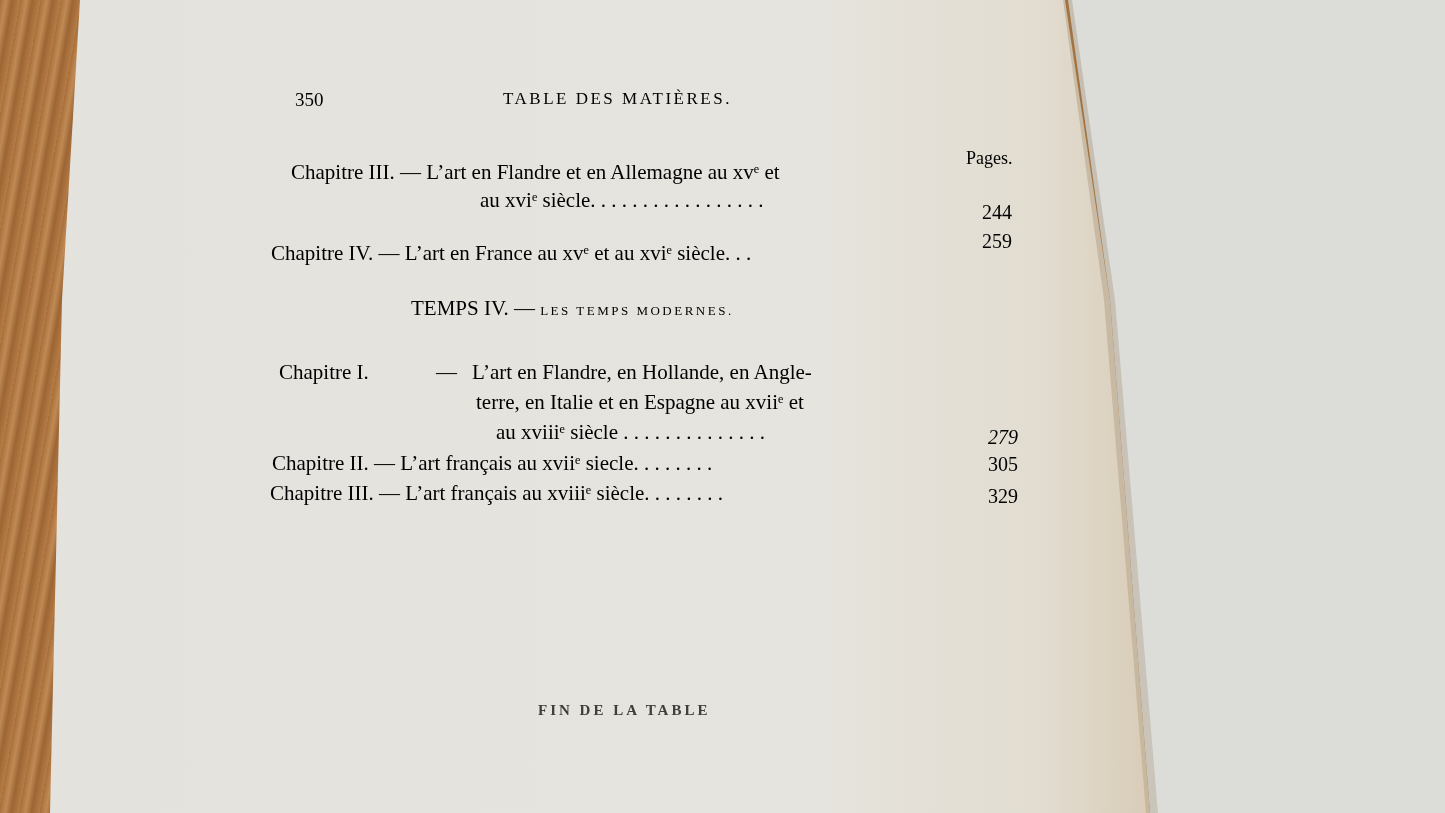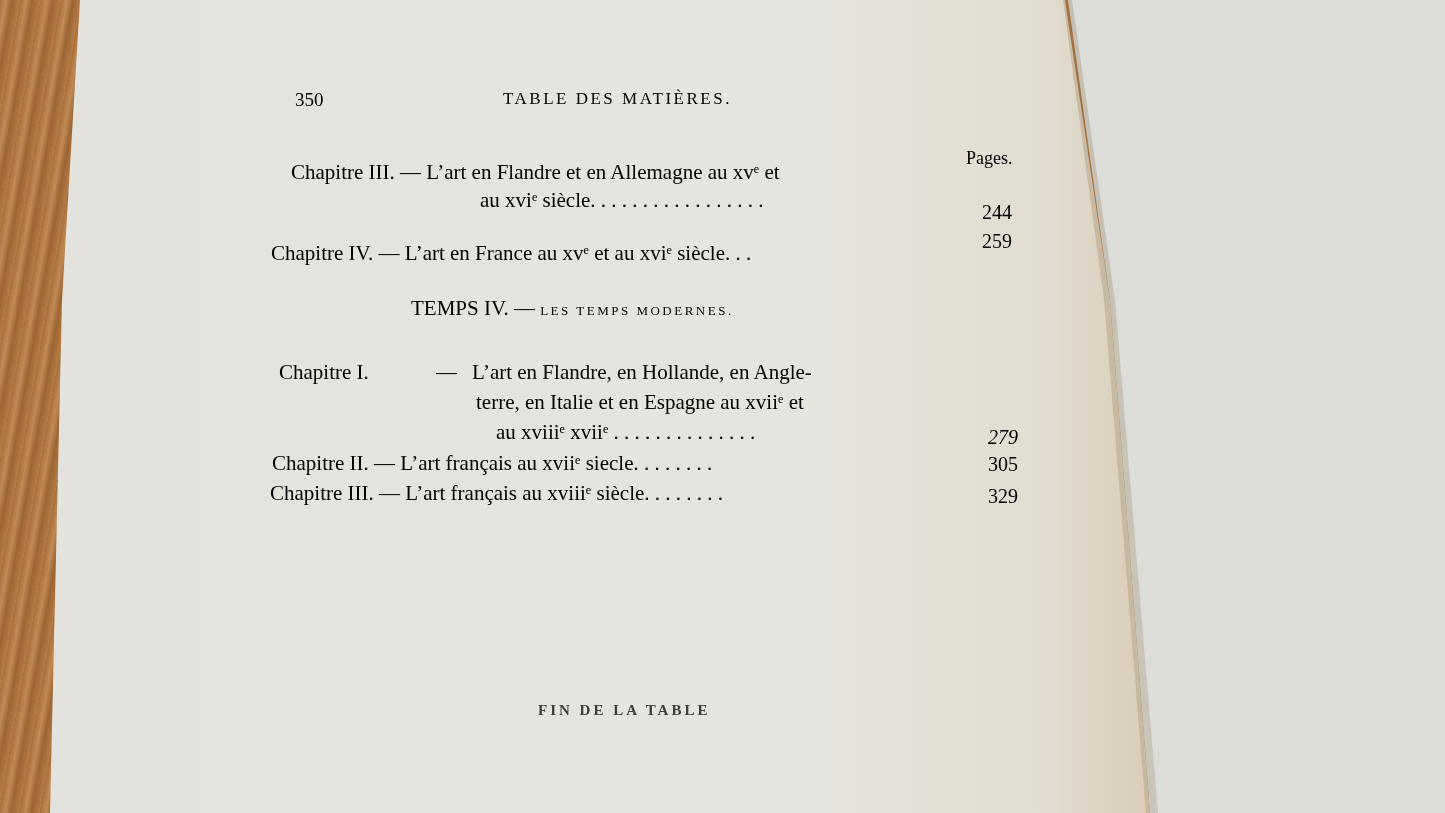--- a/index.html
+++ b/index.html
@@ -57,21 +57,21 @@
 <div class="text num" style="left:982px; top:230px;">259</div>
 
 <div class="text livre">
   <span>TEMPS IV. — </span><span class="sc">LES TEMPS MODERNES.</span>
 </div>
 
 <div class="text entry" style="left:279px; top:360px;">Chapitre I.</div>
 <div class="text entry" style="left:436px; top:360px;">—</div>
 <div class="text entry" style="left:472px; top:360px;">L’art en Flandre, en Hollande, en Angle-</div>
 <div class="text entry" style="left:476px; top:390px;">terre, en Italie et en Espagne au xviiᵉ et</div>
-<div class="text entry" style="left:496px; top:420px;">au xviiiᵉ xviiᵉ . . . . . . . . . . . . . .</div>
+<div class="text entry" style="left:496px; top:420px;">au xviiiᵉ siècle . . . . . . . . . . . . . .</div>
 <div class="text num" style="left:988px; top:426px;font-style:italic;">279</div>
 
 <div class="text entry" style="left:272px; top:451px;">Chapitre II.  — L’art français au xviiᵉ siecle. .  . . . . . .</div>
 <div class="text num" style="left:988px; top:453px;">305</div>
 
 <div class="text entry" style="left:270px; top:481px;">Chapitre III. — L’art français au xviiiᵉ siècle. . . . . . . .</div>
 <div class="text num" style="left:988px; top:485px;">329</div>
 
 <div class="text fin">FIN DE LA TABLE</div>
 

